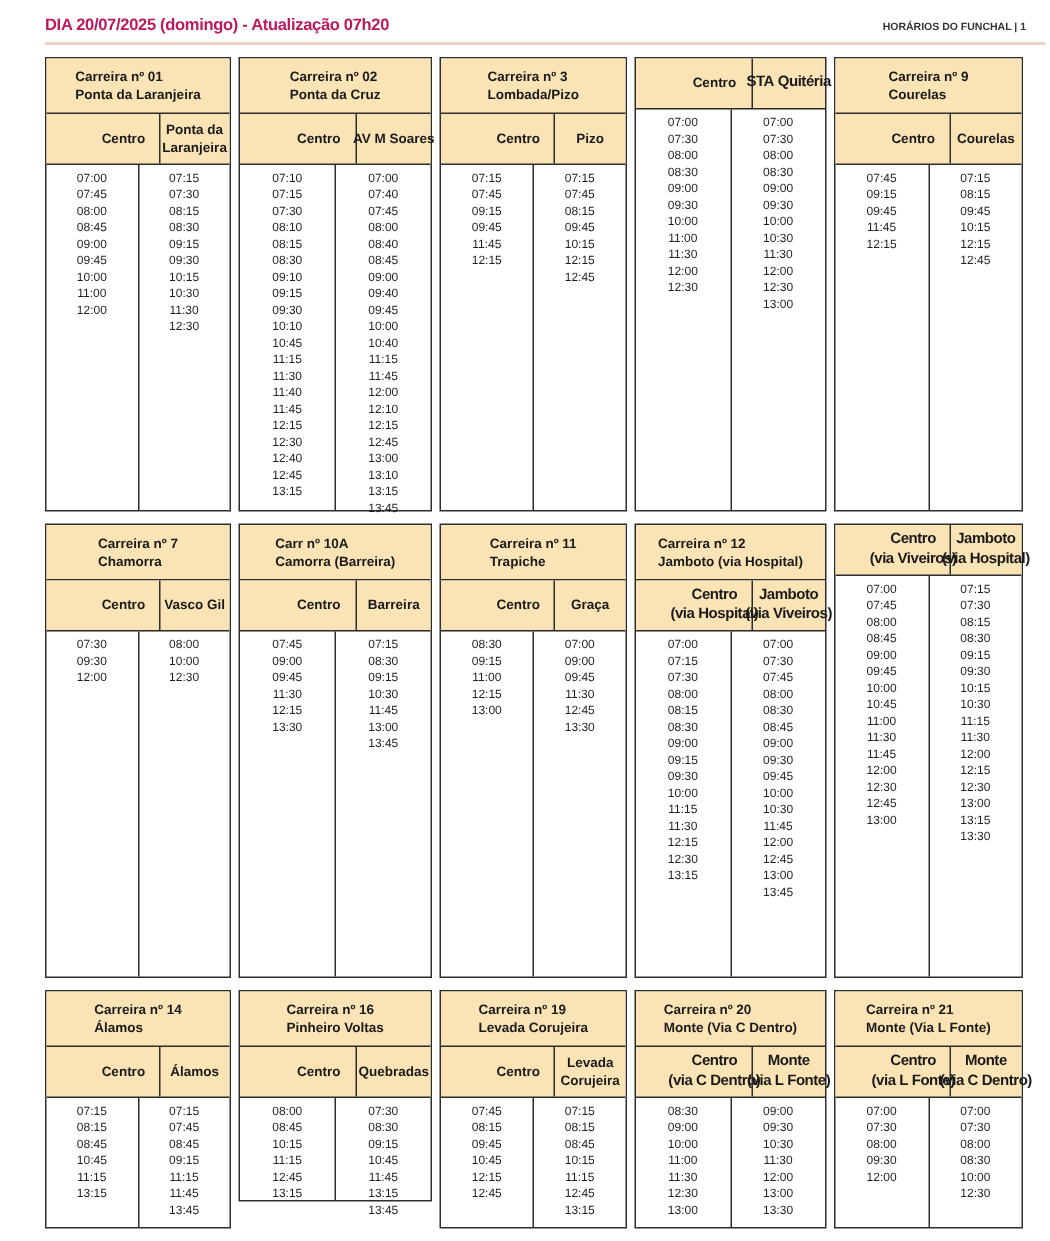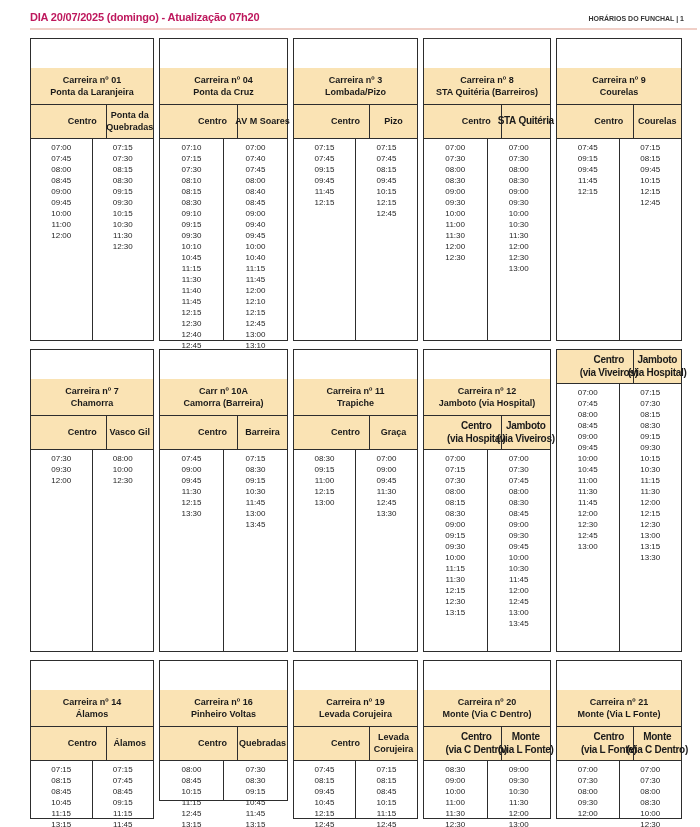--- a/index.html
+++ b/index.html
@@ -24,23 +24,22 @@
   .card {
     border:1.5px solid var(--border,#2d2d2d);
     box-sizing:border-box; background:#fff;
     display:flex; flex-direction:column;
   }
   .card-title {
     background:var(--card-bg,#fae3b4);
     border-bottom:1.5px solid var(--border,#2d2d2d);
     height:37px; box-sizing:border-box; flex:0 0 auto;
     display:flex; align-items:center; justify-content:center;
-    text-align:center; font-weight:bold; font-size:9px; line-height:1.35;
+    font-weight:bold; font-size:9px; line-height:1.35;
     white-space:pre-line;
-    margin-top:29px;
   }
   .cols {
     display:flex; flex:0 0 auto;
     background:var(--card-bg,#fae3b4);
     border-bottom:1.5px solid var(--border,#2d2d2d);
     padding-left:28px;
   }
   .col-h {
     flex:1 1 0; width:0; height:33px; box-sizing:border-box;
     display:flex; align-items:center; justify-content:center;
@@ -64,21 +63,21 @@
   </div>
   <div class="rule"></div>
   <div id="rows">
       <div class="trow">
         <div class="card" style="height: 303px;">
           <div class="card-title">Carreira nº 01
 Ponta da Laranjeira</div>
           <div class="cols">
             <div class="col-h">Centro</div>
             <div class="col-h">Ponta da
-Quebradas</div>
+Laranjeira</div>
           </div>
           <div class="tbody">
             <div class="tcol">
               <div class="time">07:00</div>
               <div class="time">07:45</div>
               <div class="time">08:00</div>
               <div class="time">08:45</div>
               <div class="time">09:00</div>
               <div class="time">09:45</div>
               <div class="time">10:00</div>
@@ -93,21 +92,21 @@
               <div class="time">09:15</div>
               <div class="time">09:30</div>
               <div class="time">10:15</div>
               <div class="time">10:30</div>
               <div class="time">11:30</div>
               <div class="time">12:30</div>
             </div>
           </div>
         </div>
         <div class="card" style="height: 303px;">
-          <div class="card-title">Carreira nº 04
+          <div class="card-title">Carreira nº 02
 Ponta da Cruz</div>
           <div class="cols">
             <div class="col-h">Centro</div>
             <div class="col-h">AV&nbsp;M&nbsp;Soares</div>
           </div>
           <div class="tbody">
             <div class="tcol">
               <div class="time">07:10</div>
               <div class="time">07:15</div>
               <div class="time">07:30</div>
@@ -175,22 +174,20 @@
               <div class="time">07:45</div>
               <div class="time">08:15</div>
               <div class="time">09:45</div>
               <div class="time">10:15</div>
               <div class="time">12:15</div>
               <div class="time">12:45</div>
             </div>
           </div>
         </div>
         <div class="card" style="height: 303px;">
-          <div class="card-title">Carreira nº 8
-STA Quitéria (Barreiros)</div>
           <div class="cols">
             <div class="col-h">Centro</div>
             <div class="col-h small">STA&nbsp;Quitéria</div>
           </div>
           <div class="tbody">
             <div class="tcol">
               <div class="time">07:00</div>
               <div class="time">07:30</div>
               <div class="time">08:00</div>
               <div class="time">08:30</div>

